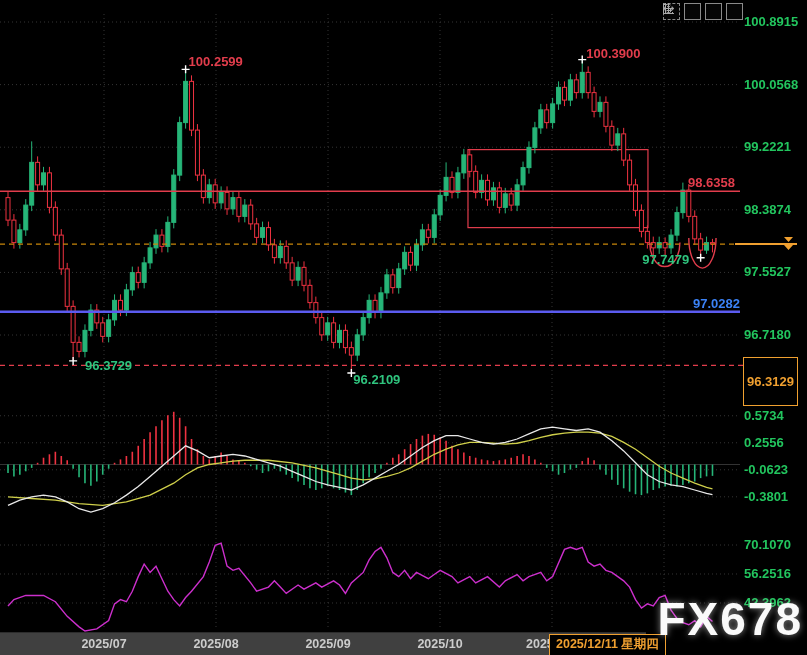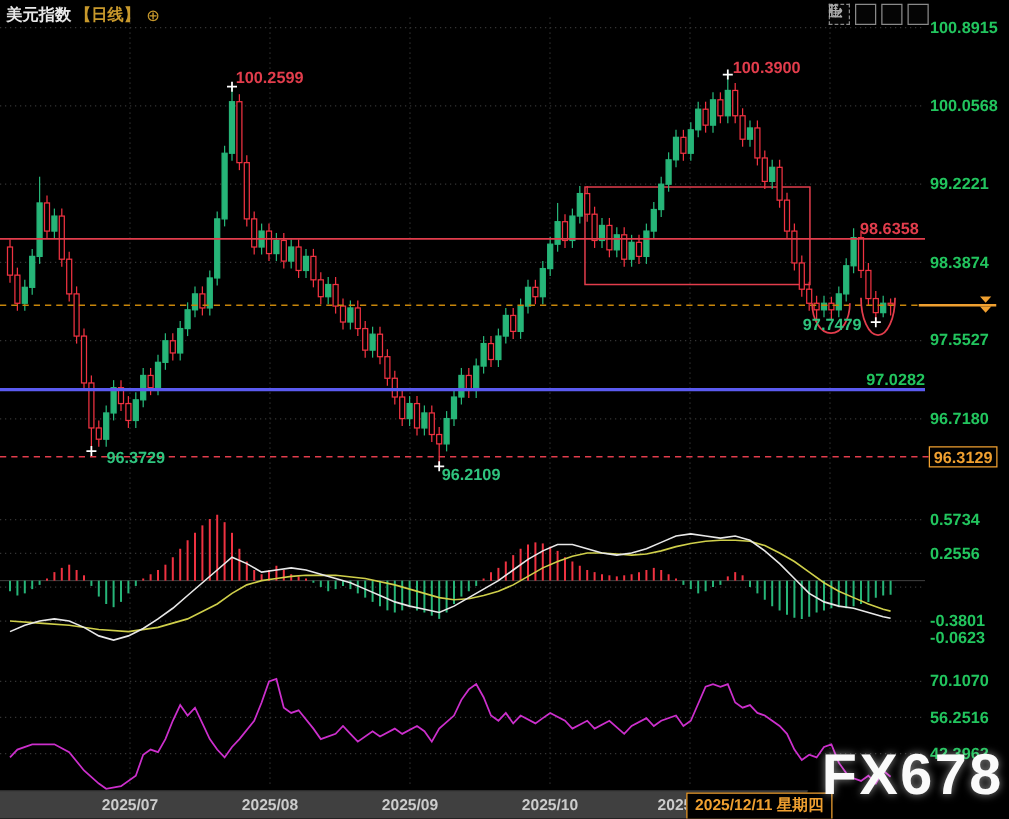--- a/index.html
+++ b/index.html
@@ -10,26 +10,26 @@
   #title-bar{left:5px;top:3px;display:flex;align-items:center;gap:3px;font-size:13px;font-weight:700;z-index:30;}
   #title-main{color:#e8e8e8;}
   #title-period{color:#c8992c;}
   #add-ind{color:#c8992c;font-size:13px;font-weight:400;margin-left:2px;cursor:pointer;}
   
   #toolbar{left:663px;top:3px;display:flex;gap:4px;z-index:30;}
   .tool{width:15px;height:15px;border:1px solid #8a8a8a;display:flex;align-items:center;justify-content:center;background:#050505;cursor:pointer;}
   .tool.dashed{border-style:dashed;}
   
   .ylab{position:absolute;left:744px;width:62px;font-size:13px;font-weight:700;color:#22c55e;z-index:20;white-space:nowrap;}
-  .ylab.orange-box{color:#f0a030;border:1px solid #f0a030;background:#000;padding:0 3px;left:743px;width:auto;}
+  .ylab.orange-box{color:#f0a030;border:1px solid #f0a030;background:#000;padding:16px 3px;left:743px;width:auto;}
   
   .ann{position:absolute;font-size:13px;font-weight:700;z-index:15;white-space:nowrap;}
   .ann.red{color:#e23d4c;}
   .ann.green{color:#2fc47e;}
-  .ann.blue{color:#22c55e;}
+  .ann.blue{color:#3b82f6;}
   
   .legend{position:absolute;left:6px;font-size:13px;font-weight:400;z-index:25;white-space:nowrap;}
   .lg-white{color:#e2e2e2;}
   .lg-yellow{color:#cfcf4a;margin-left:12px;}
   .lg-magenta{color:#e03ae0;margin-left:12px;}
   
   #date-axis{left:0;top:632px;width:646px;height:23px;background:#404040;border-top:1px solid #2c2c2c;z-index:18;}
   .dlab{position:absolute;top:4px;font-size:12.5px;color:#cccccc;font-weight:700;transform:translateX(-50%);white-space:nowrap;}
   .dlab.trunc{transform:none;margin-left:12px;}
   #date-highlight{position:absolute;left:549px;top:1px;border:1px solid #f0a030;color:#f0a030;
@@ -449,25 +449,20 @@
         <line x1="706.56" y1="464.5" x2="706.56" y2="476.4" stroke="#26b578" stroke-width="1.6"></line>
         <line x1="712.48" y1="464.5" x2="712.48" y2="475.89" stroke="#26b578" stroke-width="1.6"></line>
         <polyline points="8,496.8 31.68,498.5 55.36,500.2 79.03999999999999,503.6 102.72,505.3 126.4,501.9 150.07999999999998,495.1 173.76,483.2 185.6,474.7 197.44,467.9 209.28,464.5 221.12,462.8 232.96,461.1 244.8,460.25 268.48,460.25 292.15999999999997,462.8 315.84,467.9 339.52,474.7 351.36,478.1 363.2,479.8 375.04,478.95 386.88,476.4 398.71999999999997,473 410.56,467.9 422.4,461.1 434.24,454.3 446.08,449.2 457.92,444.95 469.76,442.4 481.6,442.4 493.44,443.25 505.28,444.1 517.12,443.25 528.96,440.7 540.8,437.3 552.64,434.75 564.48,433.05 576.3199999999999,432.2 588.16,432.2 600,433.05 611.84,436.45 623.68,442.4 635.52,449.2 647.36,457.7 659.2,466.2 671.04,473 682.88,478.1 694.72,483.2 706.56,487.45 712.48,488.895" fill="none" stroke="#cfcf4a" stroke-width="1.3"></polyline>
         <polyline points="8,505.3 19.84,500.2 31.68,496.8 43.519999999999996,495.1 55.36,496.8 67.2,501.9 79.03999999999999,508.7 90.88,512.1 102.72,508.7 114.56,502.75 126.4,495.1 138.24,486.6 150.07999999999998,476.4 161.92,466.2 173.76,456 185.6,445.8 197.44,450.9 209.28,457.7 221.12,456 232.96,454.3 244.8,456 256.64,459.4 268.48,462.8 280.32,466.2 292.15999999999997,471.3 304,476.4 315.84,481.5 327.68,484.9 339.52,487.45 351.36,490 363.2,484.9 375.04,478.1 386.88,471.3 398.71999999999997,464.5 410.56,456 422.4,447.5 434.24,440.7 446.08,435.6 457.92,435.6 469.76,439 481.6,442.4 493.44,444.1 505.28,442.4 517.12,439 528.96,433.9 540.8,428.8 552.64,427.1 564.48,428.8 576.3199999999999,430.5 588.16,428.8 600,432.2 611.84,440.7 623.68,450.9 635.52,462.8 647.36,474.7 659.2,481.5 671.04,484.9 682.88,486.6 694.72,490 706.56,493.4 712.48,494.59" fill="none" stroke="#e8e8e8" stroke-width="1.3"></polyline>
       </g>
       <g>
         <polyline points="8,605.920951 13.92,599.641951 25.759999999999998,595.455951 43.519999999999996,595.455951 55.36,601.734951 67.2,616.385951 79.03999999999999,626.850951 84.96,631.036951 96.8,628.943951 108.64,620.571951 114.56,603.827951 120.48,599.641951 126.4,601.734951 132.32,591.269951 138.24,576.618951 144.16,564.060951 150.07999999999998,572.432951 156,566.153951 161.92,578.711951 167.84,591.269951 173.76,599.641951 179.68,605.920951 185.6,597.548951 191.52,591.269951 203.35999999999999,576.618951 209.28,561.967951 215.2,545.2239509999999 221.12,543.130951 227.04,566.153951 232.96,570.339951 238.88,568.246951 250.72,582.897951 256.64,591.269951 268.48,587.083951 274.4,580.804951 280.32,587.083951 286.24,593.362951 298.08,584.990951 304,589.176951 315.84,582.897951 321.76,587.083951 333.6,580.804951 339.52,584.990951 345.44,593.362951 351.36,582.897951 363.2,572.432951 369.12,559.874951 375.04,551.502951 380.96,547.316951 386.88,557.781951 392.8,572.432951 398.71999999999997,576.618951 404.64,570.339951 410.56,578.711951 416.48,572.432951 428.32,578.711951 434.24,574.525951 440.15999999999997,570.339951 452,576.618951 457.92,582.897951 469.76,576.618951 475.68,582.897951 487.52,576.618951 499.36,587.083951 505.28,580.804951 517.12,574.525951 523.04,580.804951 528.96,576.618951 540.8,572.432951 546.72,580.804951 552.64,576.618951 564.48,549.409951 570.4,547.316951 576.3199999999999,549.409951 582.24,547.316951 588.16,561.967951 594.08,566.153951 600,564.060951 605.92,570.339951 611.84,572.432951 617.76,576.618951 623.68,580.804951 629.6,587.083951 635.52,599.641951 641.4399999999999,608.013951 647.36,603.827951 653.28,605.920951 659.2,597.548951 665.12,595.455951 671.04,610.106951 676.96,618.478951 682.88,622.664951 688.8,624.757951 694.72,620.571951 700.64,626.850951 706.56,616.385951 712.48,621.430081" fill="none" stroke="#cc2fcc" stroke-width="1.4"></polyline>
       </g>
     </svg>
 
-  <div class="abs" id="title-bar">
-    <span id="title-main">美元指数</span>
-    <span id="title-period">【日线】</span>
-    <span id="add-ind">⊕</span>
-  </div>
 
   <div class="abs" id="toolbar">
     <span class="tool dashed">
       <svg width="11" height="11">
           <path d="M5.5 0.5 V10.5 M0.5 5.5 H10.5 M3.5 2 L5.5 0.5 L7.5 2 M3.5 9 L5.5 10.5 L7.5 9 M2 3.5 L0.5 5.5 L2 7.5 M9 3.5 L10.5 5.5 L9 7.5" stroke="#aaa" stroke-width="1" fill="none"></path>
         </svg>
     </span>
     <span class="tool">
       <svg width="11" height="11">
           <path d="M2.5 0.5 V10.5 M2.5 10.5 H10.5 M1 2 L2.5 0.5 L4 2 M5.5 3 V8 M4 4 L5.5 3 L7 4" stroke="#aaa" stroke-width="1" fill="none"></path>
@@ -489,21 +484,21 @@
 
   <div id="y-axis">
       <div class="ylab" style="top: 14px;">100.8915</div>
       <div class="ylab" style="top: 76.6025px;">100.0568</div>
       <div class="ylab" style="top: 139.205px;">99.2221</div>
       <div class="ylab" style="top: 201.807px;">98.3874</div>
       <div class="ylab" style="top: 264.41px;">97.5527</div>
       <div class="ylab" style="top: 327.012px;">96.7180</div>
       <div class="ylab" style="top: 407.761px;">0.5734</div>
       <div class="ylab" style="top: 434.774px;">0.2556</div>
-      <div class="ylab" style="top: 461.796px; margin-top: 40px;">-0.0623</div>
+      <div class="ylab" style="top: 461.796px;">-0.0623</div>
       <div class="ylab" style="top: 488.808px;">-0.3801</div>
       <div class="ylab" style="top: 537px;">70.1070</div>
       <div class="ylab" style="top: 565.999px;">56.2516</div>
       <div class="ylab" style="top: 594.999px;">42.3962</div>
       <div class="ylab orange-box" style="top: 357.395px;">96.3129</div>
     </div>
   <div id="annotations">
       <div class="ann red" style="left: 188.6px; top: 54.37px;">100.2599</div>
       <div class="ann red" style="left: 586.24px; top: 45.6125px;">100.3900</div>
       <div class="ann green" style="left: 85.12px; top: 357.895px;">96.3729</div>

